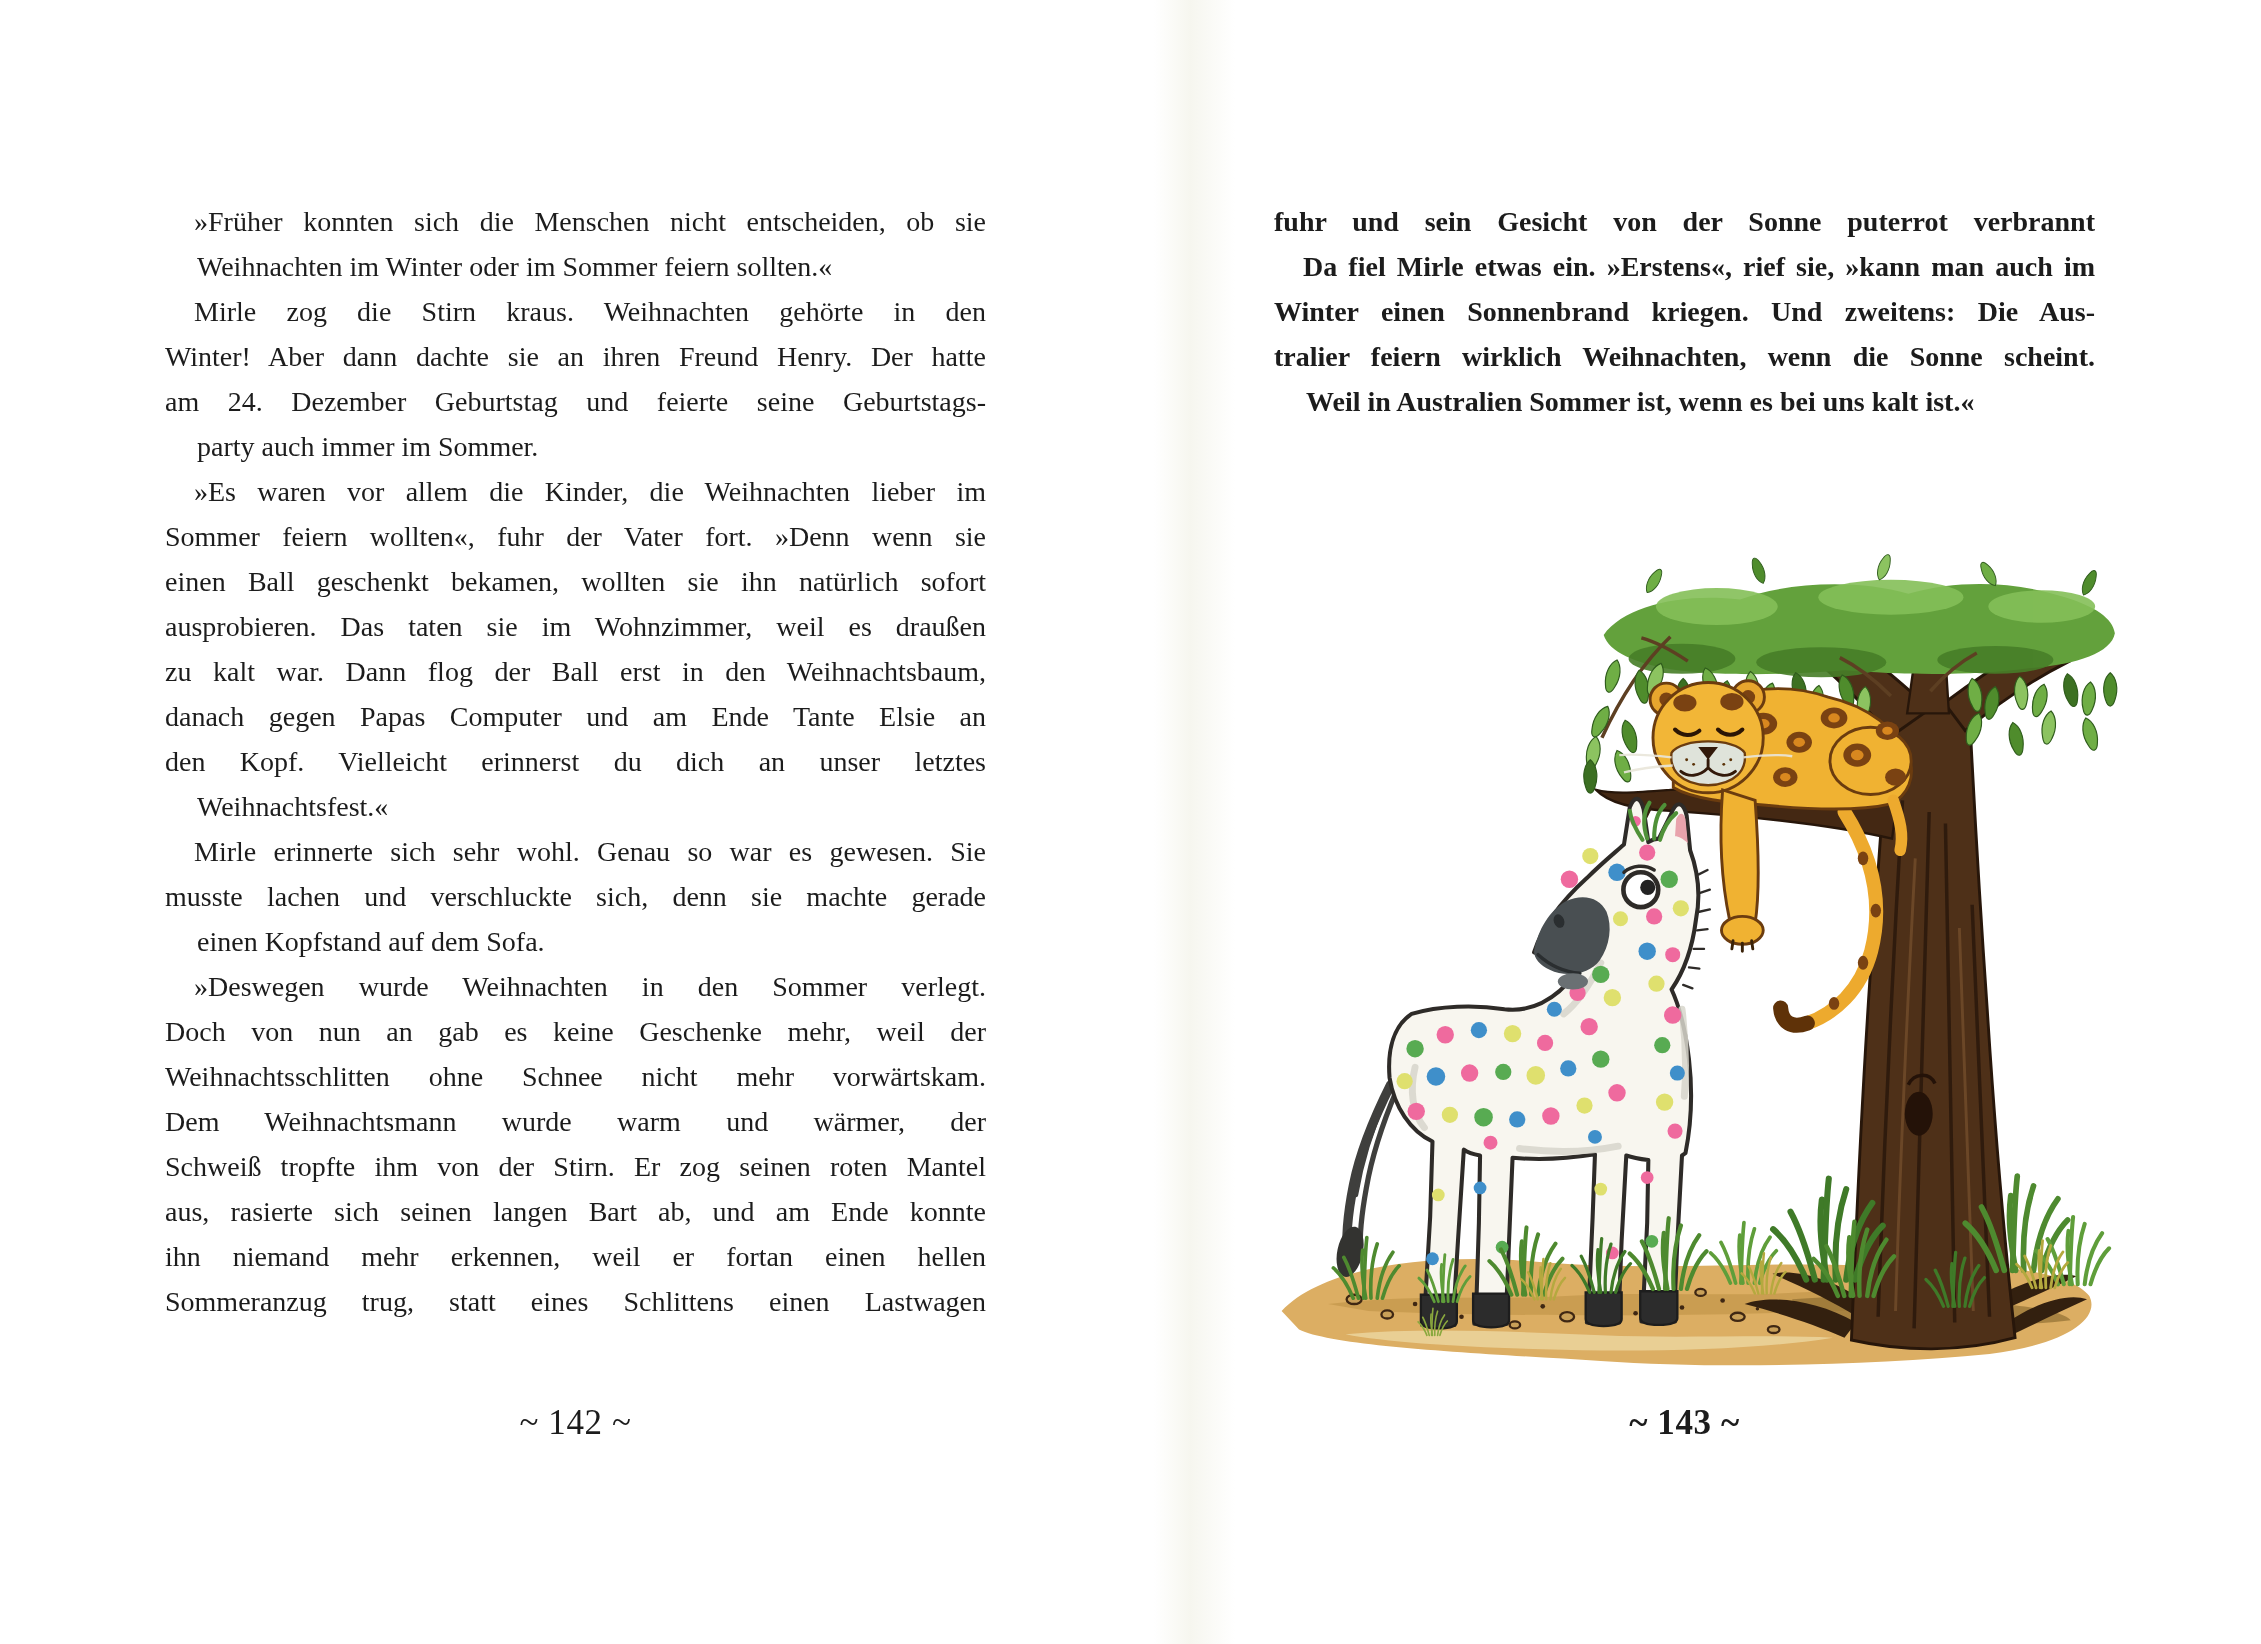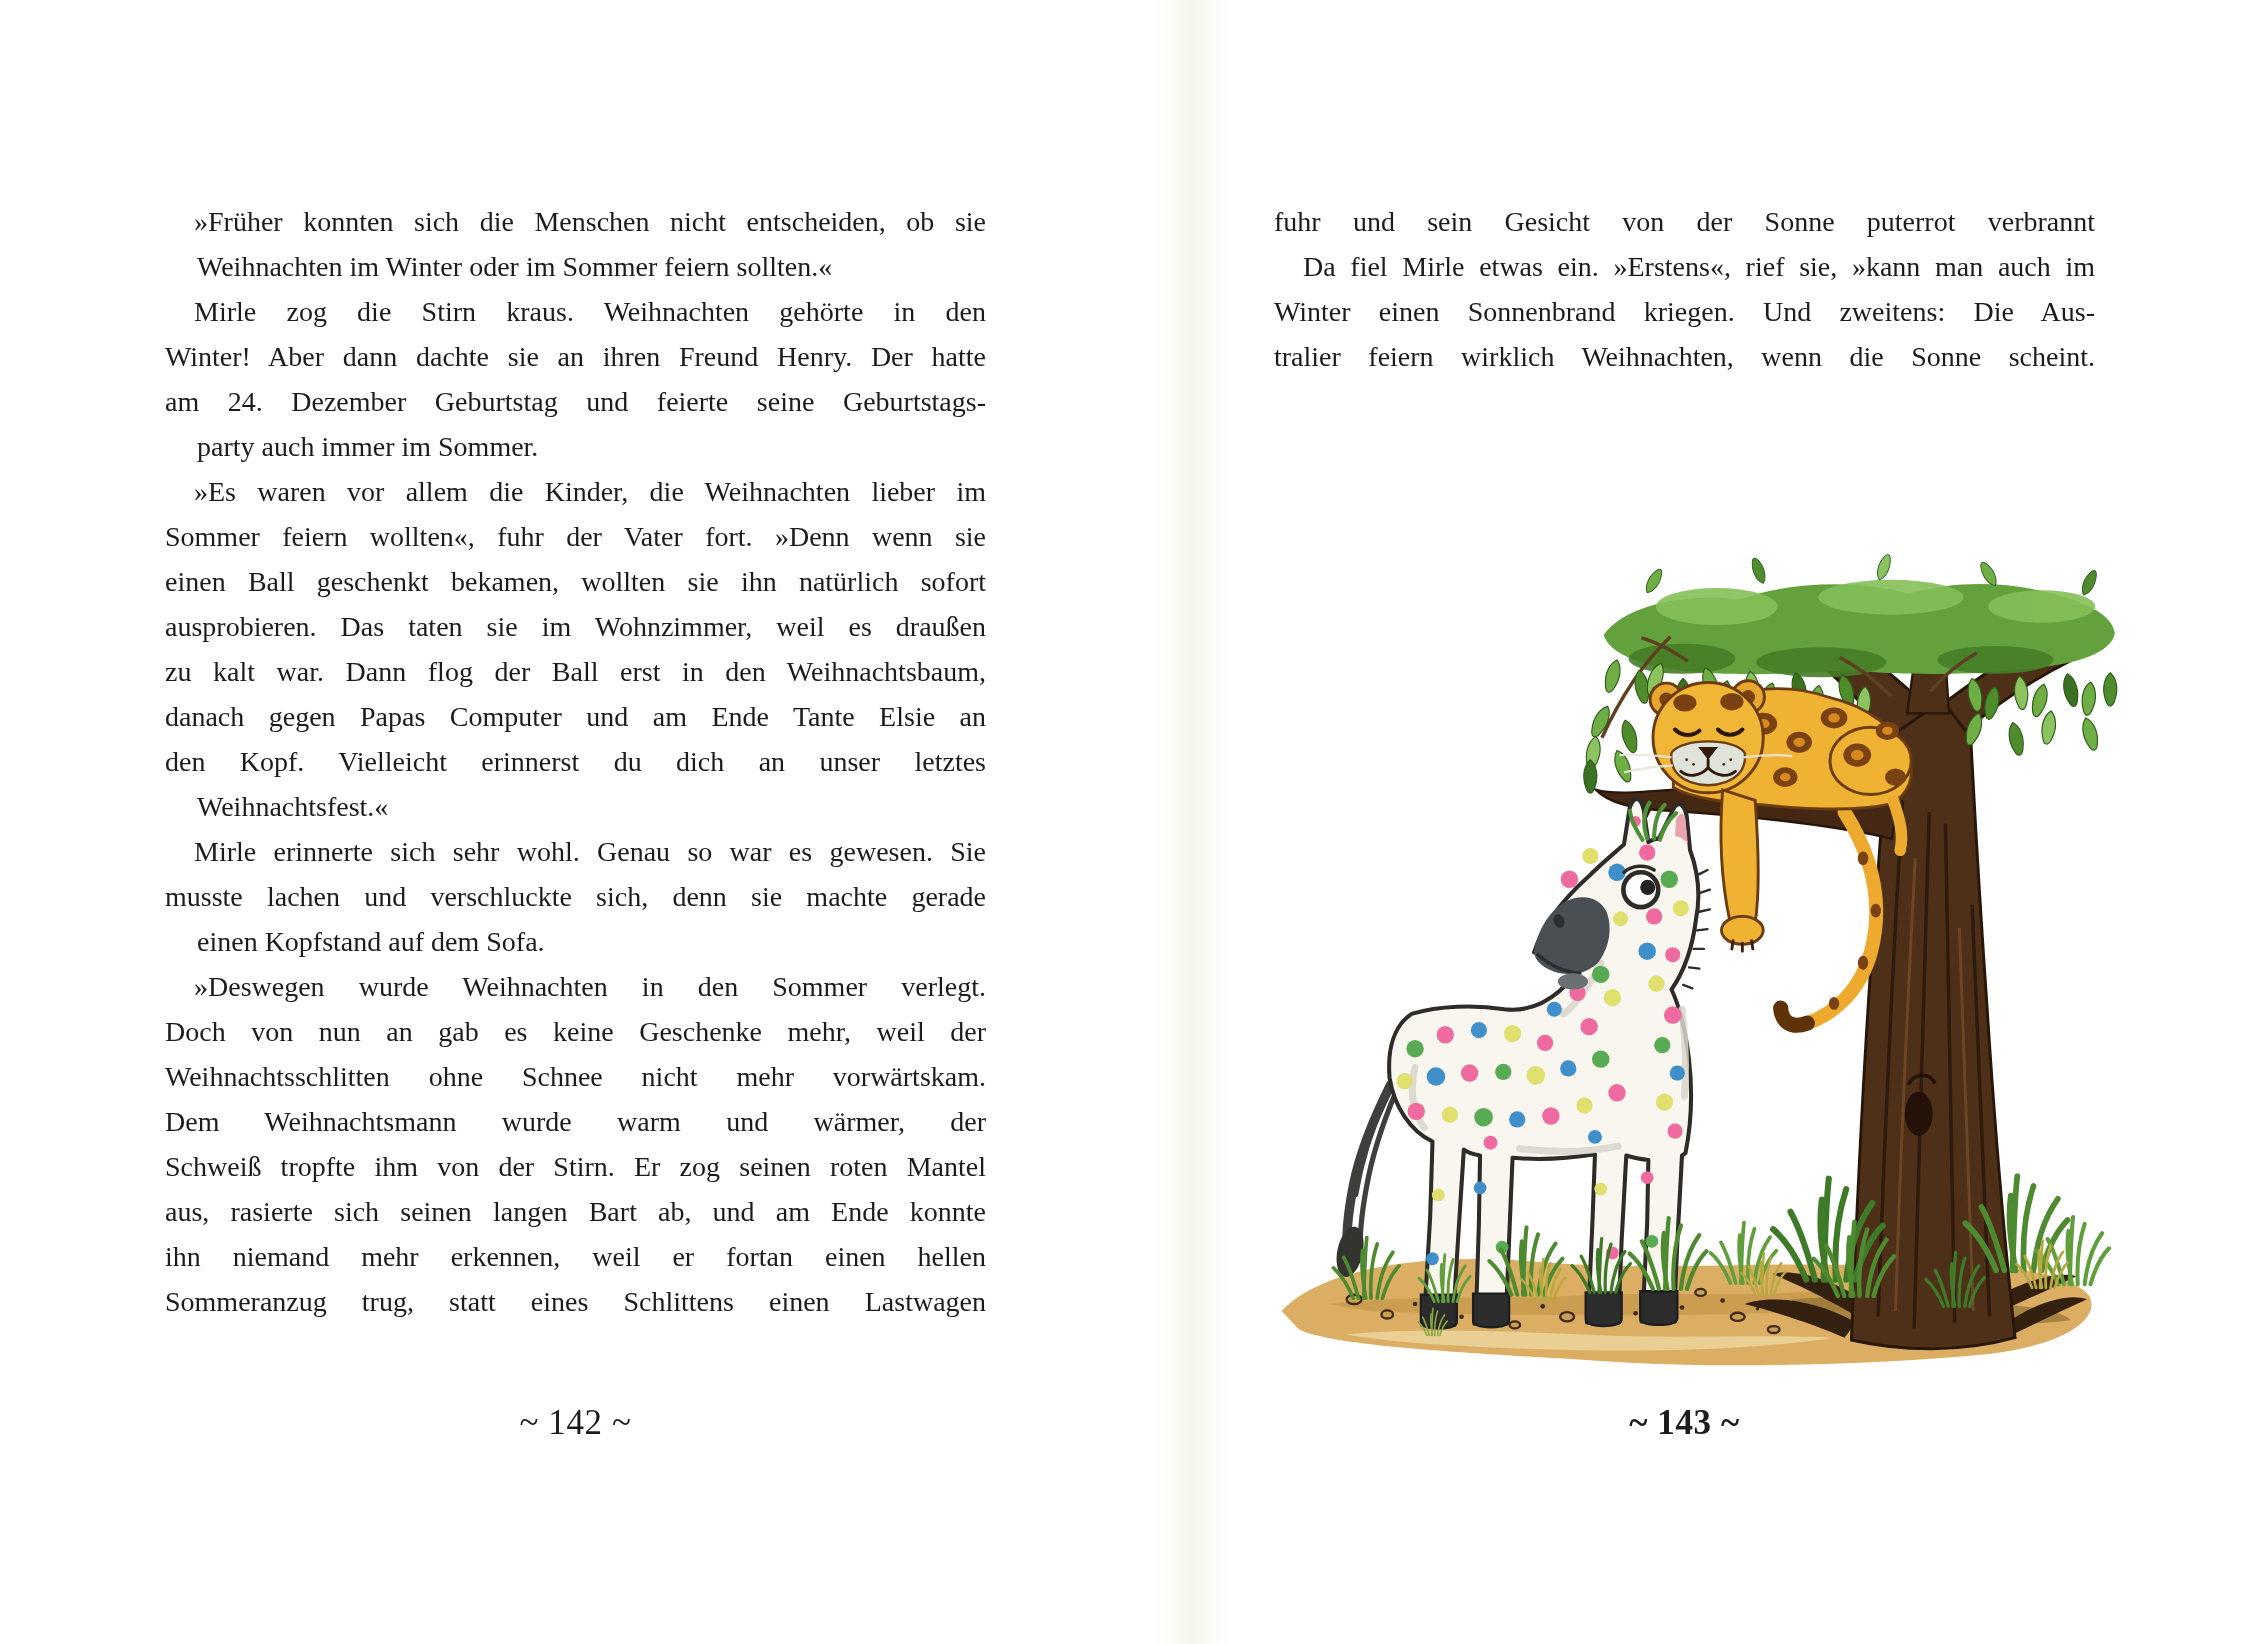--- a/index.html
+++ b/index.html
@@ -10,21 +10,21 @@
   }
   .gutter{
     position:absolute;left:1154px;top:0;width:81px;height:1645px;
     background:linear-gradient(90deg, rgba(246,246,238,0) 0%, rgba(239,239,226,0.55) 45%, rgba(246,246,238,0) 100%);
   }
   .tb{
     position:absolute;top:199px;width:821px;
     font-size:28px;line-height:45px;
   }
   #left-text{left:165px;}
-  #right-text{left:1274px;}
+  #right-text{left:1274px;font-weight:bold;}
   .ln{height:45px;overflow:hidden;text-align:justify;}
   .ln.j{text-align-last:justify;-moz-text-align-last:justify;}
   .ln.e{text-align:left;text-align-last:left;margin-left:32px;}
   .ln.i{text-indent:29px;}
   .footer{
     position:absolute;top:1403px;width:821px;text-align:center;
     font-size:35px;letter-spacing:0.6px;
   }
   #footer-left{left:165px;}
   #footer-right{left:1274px;font-weight:bold;}
@@ -60,20 +60,21 @@
     <div class="ln j">Schweiß tropfte ihm von der Stirn. Er zog seinen roten Mantel</div>
     <div class="ln j">aus, rasierte sich seinen langen Bart ab, und am Ende konnte</div>
     <div class="ln j">ihn niemand mehr erkennen, weil er fortan einen hellen</div>
     <div class="ln j">Sommeranzug trug, statt eines Schlittens einen Lastwagen</div>
   </div>
 <div id="right-text" class="tb">
     <div class="ln j">fuhr und sein Gesicht von der Sonne puterrot verbrannt</div>
     <div class="ln j i">Da fiel Mirle etwas ein. »Erstens«, rief sie, »kann man auch im</div>
     <div class="ln j">Winter einen Sonnenbrand kriegen. Und zweitens: Die Aus-</div>
     <div class="ln j">tralier feiern wirklich Weihnachten, wenn die Sonne scheint.</div>
+    <div class="ln e">Weil in Australien Sommer ist, wenn es bei uns kalt ist.«</div>
   </div>
 
 <div id="footer-left" class="footer">~ 142 ~</div>
 <div id="footer-right" class="footer">~ 143 ~</div>
 
 <svg id="illustration" viewBox="0 0 1520 1520" role="img" aria-label="Weißes Zebra mit bunten Punkten schaut zu einem Leoparden hinauf, der auf einem Ast eines Baumes schläft">
   <defs>
     <path id="leaf" d="M0,0 C10,8 15,27 8,47 C4,61 -4,61 -8,47 C-15,27 -10,8 0,0 Z"></path>
     <g id="tuft" fill="none" stroke-linecap="round" stroke-width="7">
       <path d="M0,0 C-6,-34 -10,-62 -6,-92"></path>

